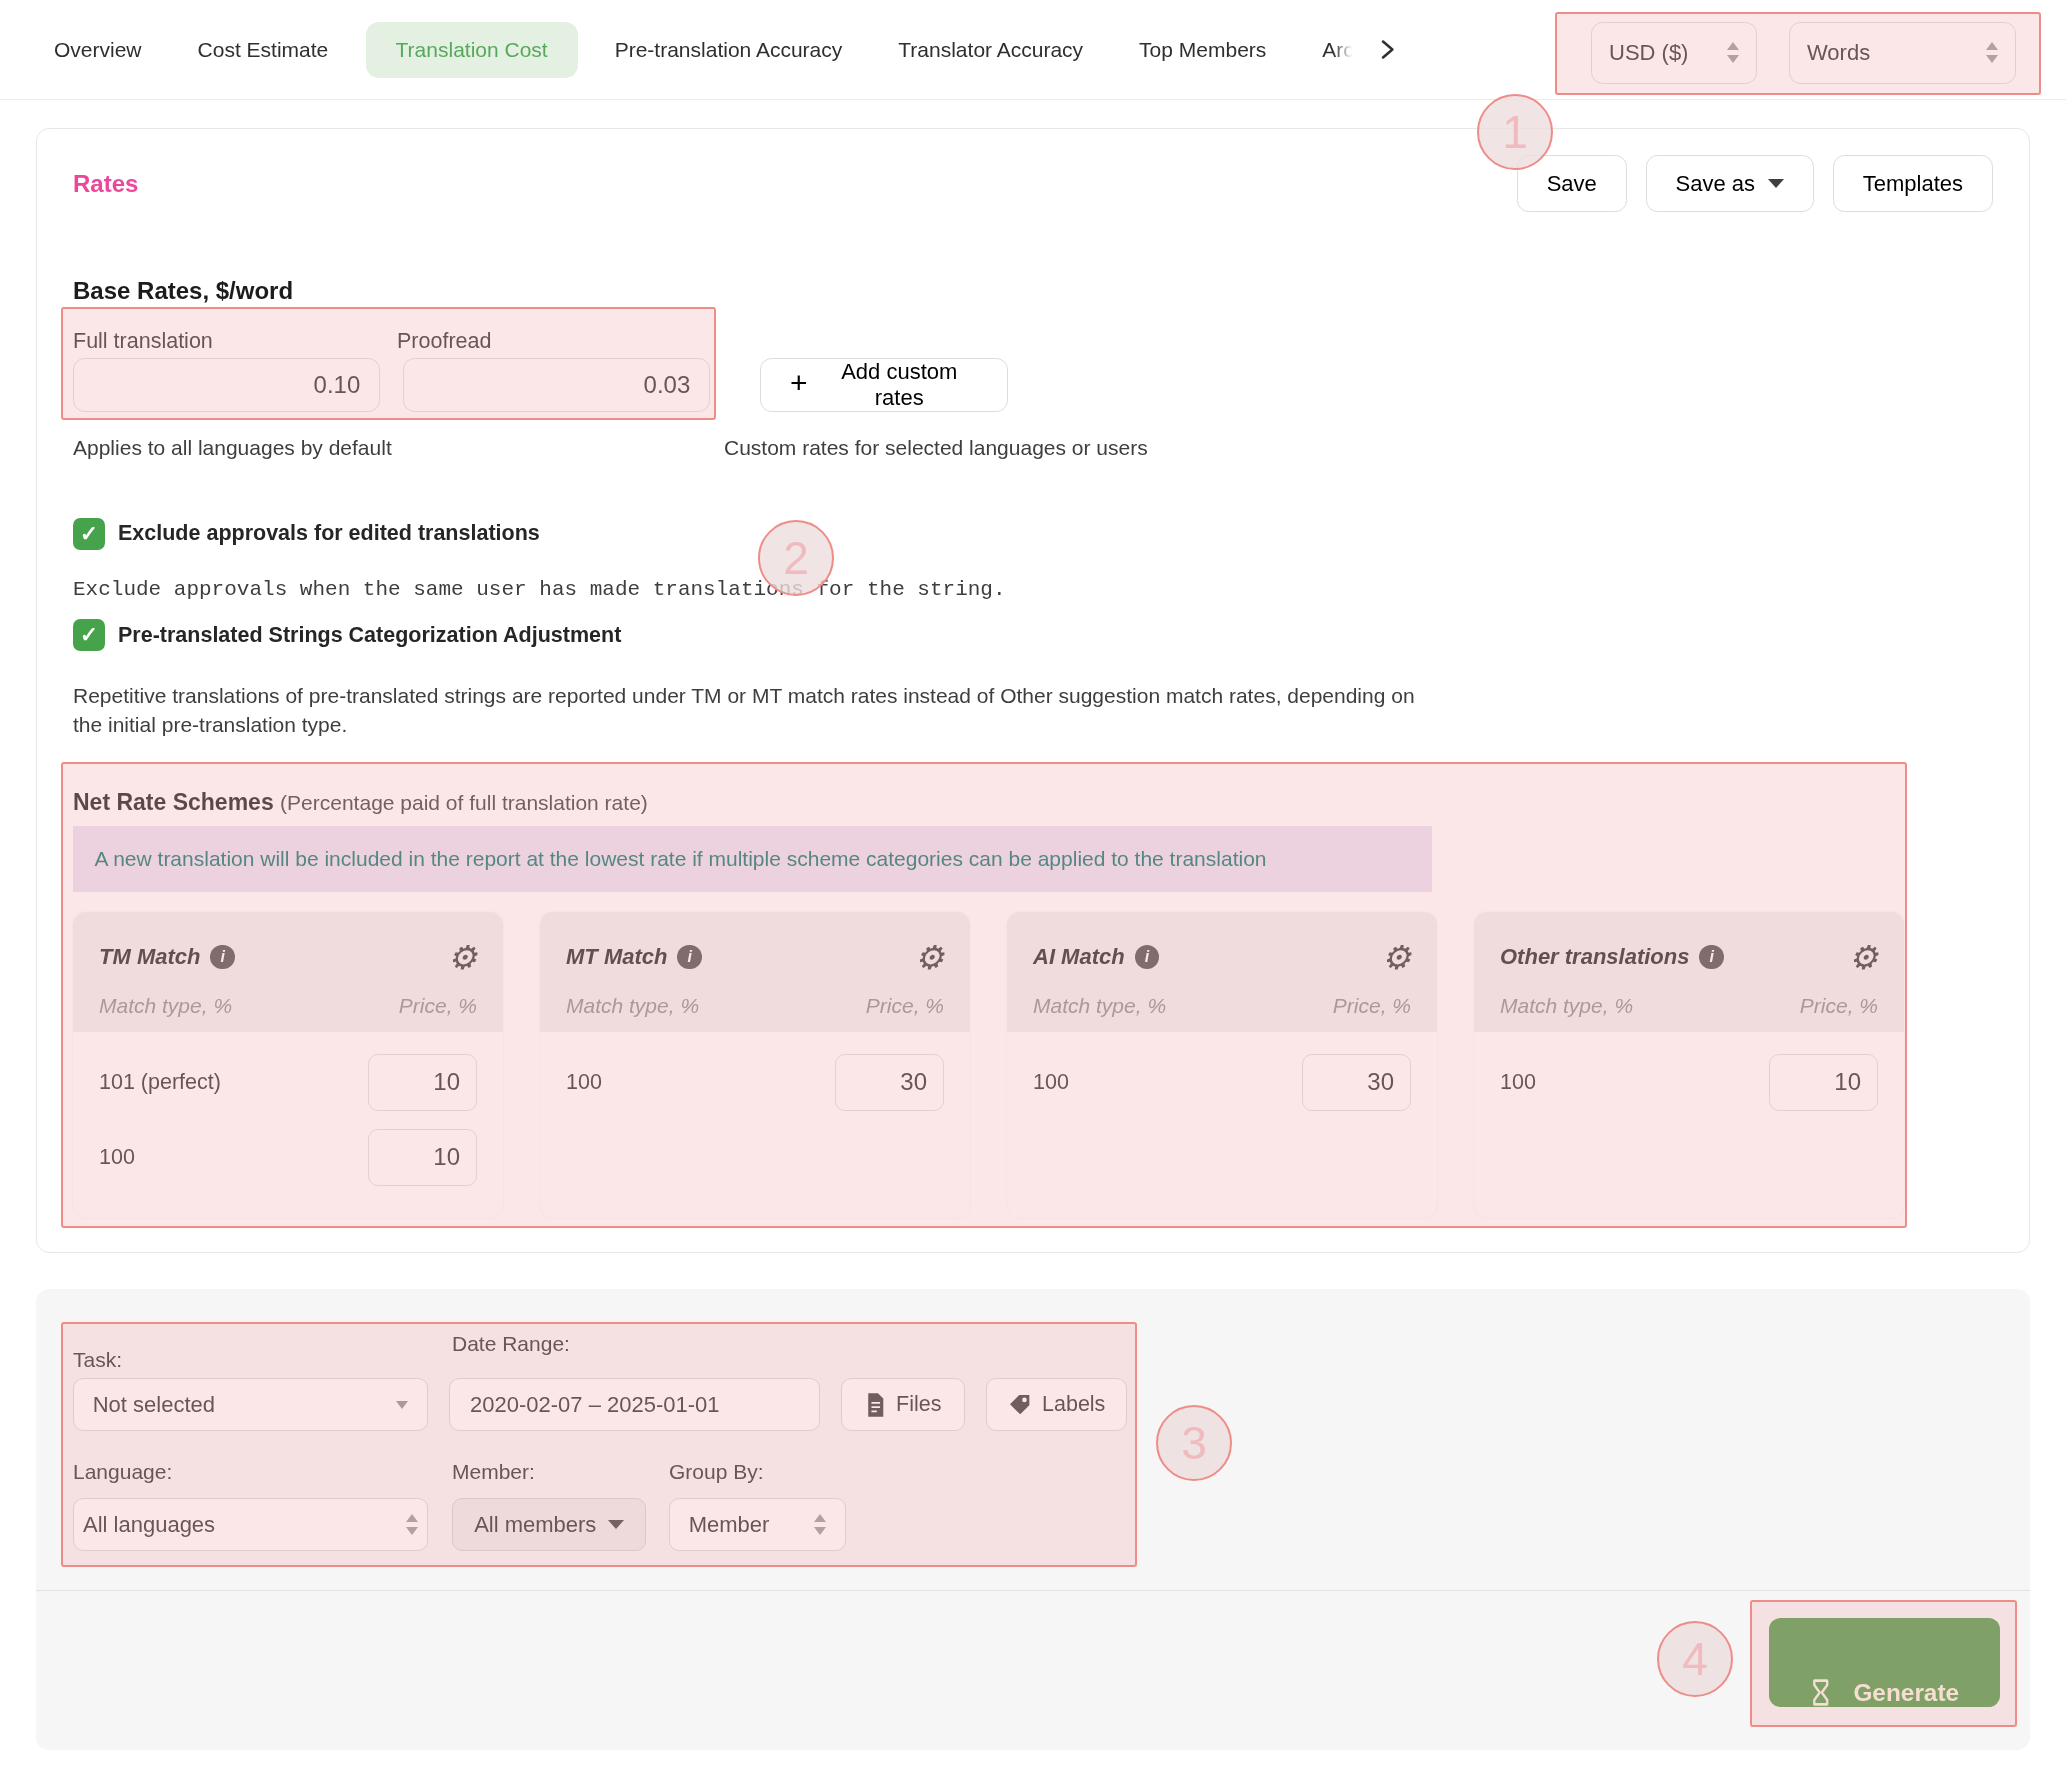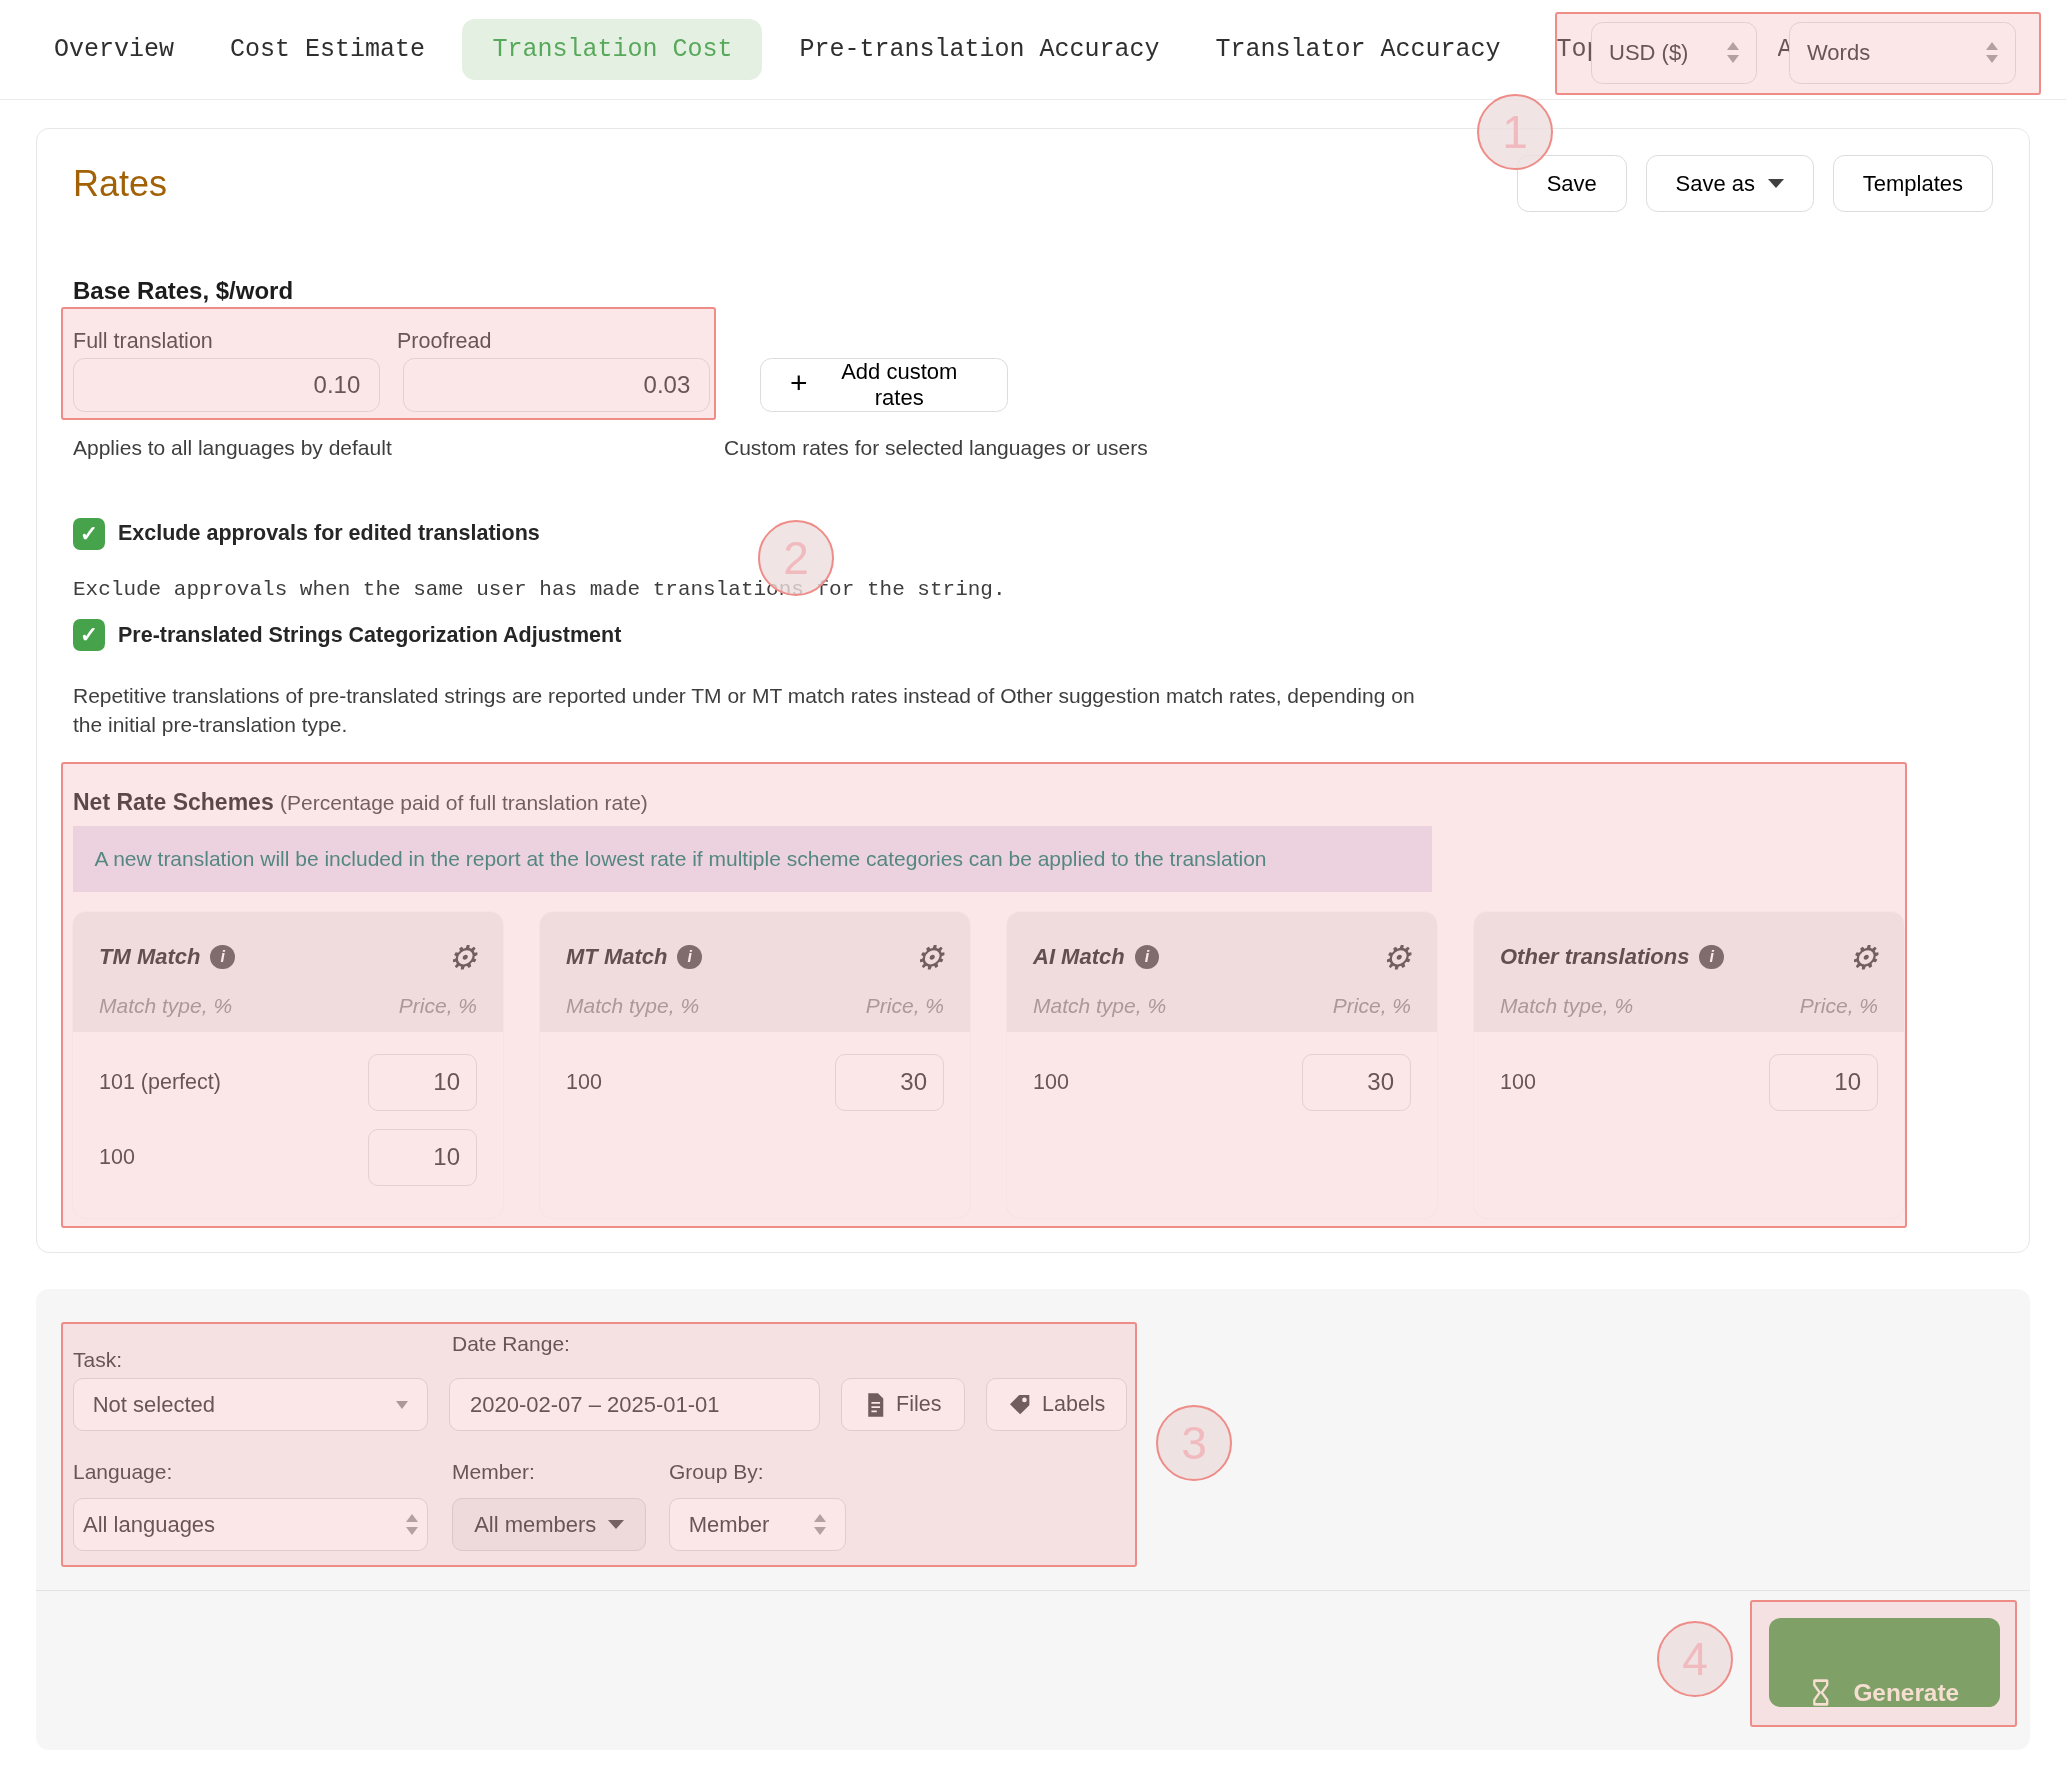--- a/index.html
+++ b/index.html
@@ -2,21 +2,21 @@
 <html style="font-size:11.5px"><head>
 <meta charset="utf-8">
 <style>
   * { box-sizing: border-box; margin: 0; padding: 0; }
   body { background: #ffffff; font-family: "Liberation Sans", sans-serif; color: #2f2f2f; }
   .canvas { position: relative; width: 2066px; height: 1769px; background: #fff; overflow: hidden; }
 
   
   .tabbar { position: absolute; left: 0; top: 0; width: 2066px; height: 100px;
             border-bottom: 1.4px solid #ebebeb; display: flex; align-items: center; padding-left: 54px; }
-  .tab { font-size: 25px; color: #2f2f2f; margin-right: 56px; white-space: nowrap; cursor: pointer; font-family: Liberation Mono, monospace; }
+  .tab { font-size: 21px; color: #2f2f2f; margin-right: 56px; white-space: nowrap; cursor: pointer; }
   .tab.active { background: #e4f1e2; color: #58a85b; padding: 16px 30px; border-radius: 13px; margin-left: -18.7px; margin-right: 37px; }
   .tab.overflow { margin-right: 24.4px;
     color: transparent; background: linear-gradient(90deg, #2f2f2f 35%, rgba(47,47,47,0) 95%);
     -webkit-background-clip: text; background-clip: text; }
   .tab-chevron { display: flex; align-items: center; }
 
   
   .select { position: absolute; border: 1.4px solid #dcdcdc; border-radius: 11.5px; background: #fff;
             display: flex; align-items: center; justify-content: space-between; padding: 0 17px; font-size: 22px; cursor: pointer; }
   .sel-usd   { left: 1591px; top: 21.5px; width: 166px; height: 62px; }
@@ -25,21 +25,21 @@
   .sort i { display:block; width:0; height:0; border-left:6.5px solid transparent; border-right:6.5px solid transparent; }
   .sort .up   { border-bottom: 8px solid #9a9a9a; }
   .sort .down { border-top: 8px solid #9a9a9a; }
   .caret-down { width:0; height:0; border-left:8px solid transparent; border-right:8px solid transparent; border-top:9.3px solid #3f3f3f; }
   .caret-down.gray { border-top-color:#8f8f8f; border-left-width:6.5px; border-right-width:6.5px; border-top-width:8px; }
 
   
   .rates-card { position: absolute; left: 36px; top: 128px; width: 1994px; height: 1125px;
                 background: #fff; border: 1.4px solid #e7e7e7; border-radius: 13px; padding: 0 36px; }
   .rates-head { margin-top: 26px; height: 57px; display: flex; align-items: center; }
-  .rates-title { font-size: 36px; font-weight: 400; color: #a16207; }
+  .rates-title { font-size: 24px; font-weight: 700; color: #ec4899; }
   .rates-head .btns { margin-left: auto; display: flex; gap: 18.7px; }
   .btn { height: 57px; border: 1.4px solid #dcdcdc; border-radius: 11.5px; background: #fff;
          display: flex; align-items: center; justify-content: center; font-size: 22px; padding: 16px 29px; gap: 13px; cursor: pointer; }
 
   .base-heading { margin-top: 65px; font-size: 24px; font-weight: 700; color: #1c1c1c; }
   .base-labels { position: relative; margin-top: 24px; height: 26px; font-size: 21.5px; }
   .base-labels .lbl2 { position: absolute; left: 324px; top: 0; }
   .base-inputs { margin-top: 2.9px; display: flex; align-items: center; }
   .rate-input { width: 307px; height: 54px; border: 1.4px solid #dddddd; border-radius: 11.5px; background: #fff;
                 font-size: 24px; text-align: right; padding-right: 18.7px; color: #2f2f2f; outline: none;

